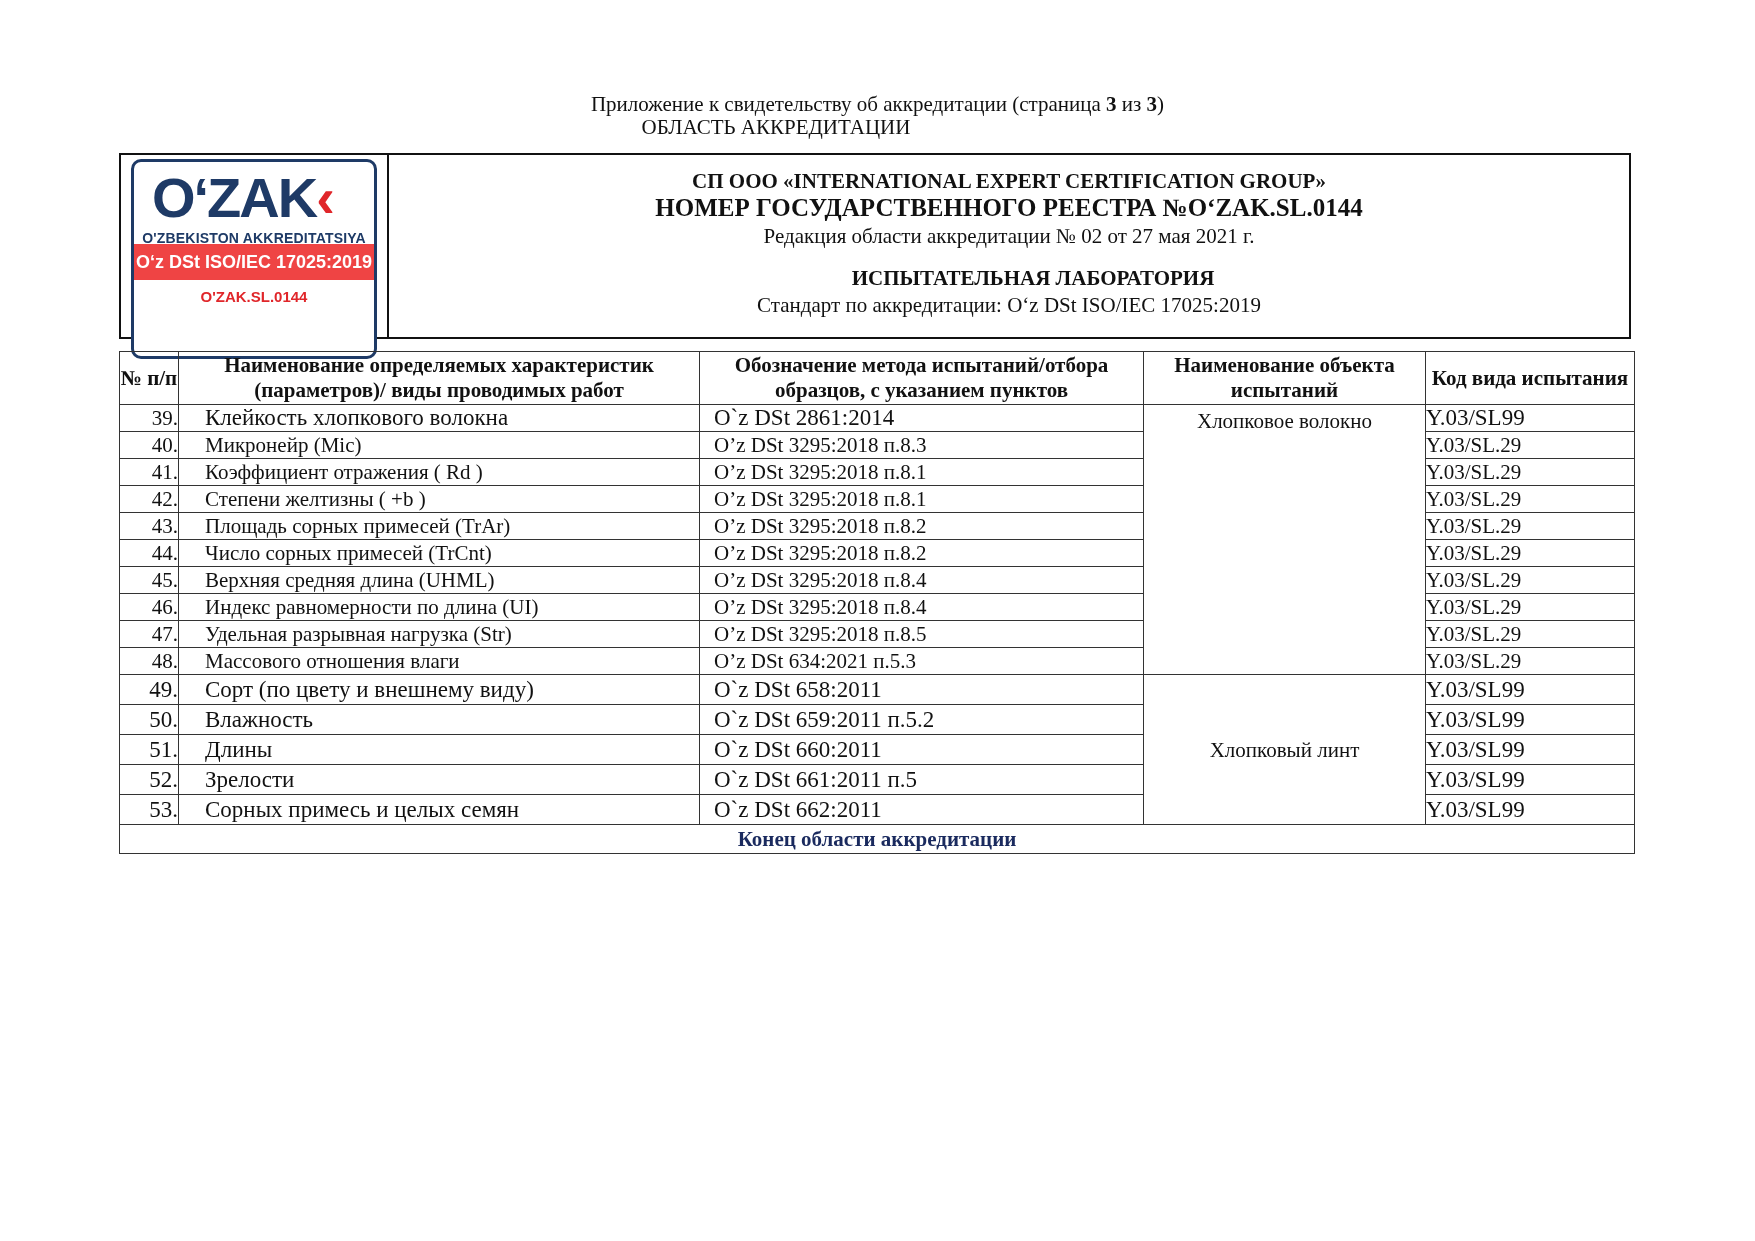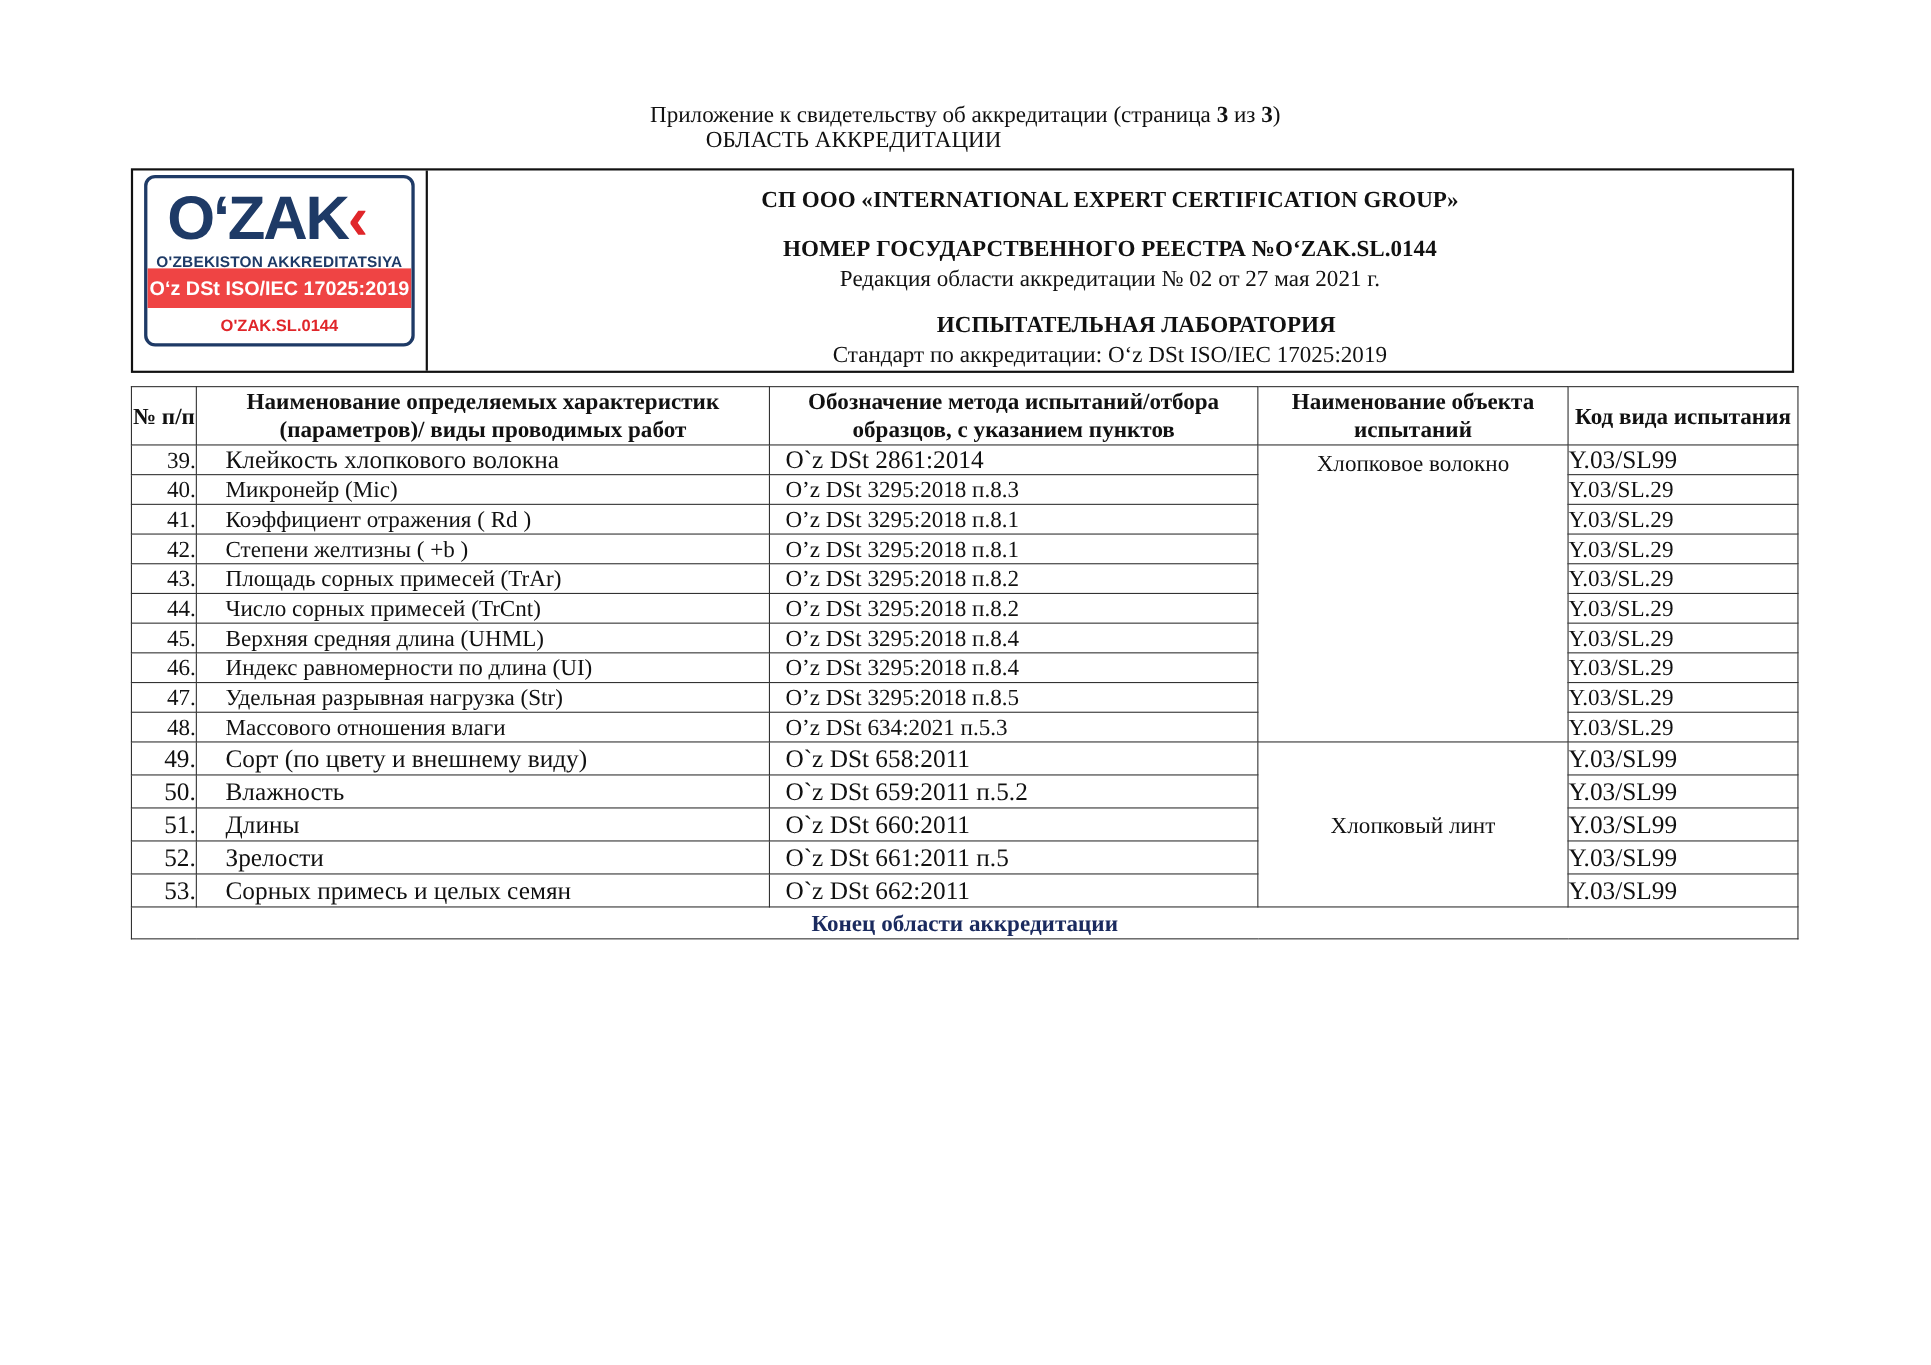--- a/index.html
+++ b/index.html
@@ -5,36 +5,36 @@
   html, body { margin: 0; padding: 0; background: #ffffff; }
   body { width: 1755px; height: 1241px; position: relative; overflow: hidden;
          font-family: "Liberation Serif", serif; color: #111; }
   .page-caption { position: absolute; top: 76px; left: 0; width: 1755px; text-align: center; font-size: 21px; margin-top: 16px; }
   .page-caption b { font-weight: bold; }
   .page-title { position: absolute; top: 115px; left: 0; width: 1552px; text-align: center; font-size: 21px; font-weight: normal; }
 
   .head-box { position: absolute; left: 119px; top: 153px; width: 1512px; height: 186px;
               border: 2px solid #111; box-sizing: border-box; display: flex; }
   .logo-cell { width: 268px; border-right: 2px solid #111; box-sizing: border-box; position: relative; }
-  .logo { position: absolute; left: 10px; top: 4px; width: 246px; height: 156px;
+  .logo { position: absolute; left: 10px; top: 4px; width: 246px; height: 200px;
           border: 3px solid #1e3a66; border-radius: 10px; box-sizing: border-box; overflow: hidden; background: #fff; }
   .logo-word { position: absolute; left: 18px; top: 6px; font-family: "Liberation Sans", sans-serif;
                font-weight: bold; font-size: 56px; letter-spacing: -2px; color: #1e3a66; line-height: 60px; }
   .logo-word .k2 { color: #e0262a; }
   .logo-sub { position: absolute; left: 0; width: 100%; top: 68px; text-align: center;
               font-family: Liberation Sans, sans-serif; font-weight: bold; font-size: 14px; color: #1e3a66; letter-spacing: 0.2px; }
   .logo-band { position: absolute; left: 0; top: 82px; width: 100%; height: 36px; background: #ef4444;
                color: #fff; font-family: "Liberation Sans", sans-serif; font-size: 18px; font-weight: bold;
                display: flex; align-items: center; justify-content: center; }
   .logo-code { position: absolute; left: 0; top: 126px; width: 100%; text-align: center;
                font-family: "Liberation Sans", sans-serif; font-weight: bold; font-size: 15px; color: #e0262a; }
 
   .org-cell { flex: 1; text-align: center; }
   .org-name { margin-top: 14px; font-size: 21px; font-weight: bold; }
-  .reg-no { margin-top: 20px; font-size: 21px; font-weight: bold; }
+  .reg-no { font-size: 25px; font-weight: bold; }
   .revision { margin-top: 2px; font-size: 21px; }
   .lab-type { margin-top: 17px; font-size: 21px; font-weight: bold; padding-left: 48px; }
   .standard { margin-top: 2px; font-size: 21px; }
 
   table.scope { position: absolute; left: 119px; top: 351px; width: 1515px; border-collapse: collapse; table-layout: fixed; }
   table.scope th, table.scope td { border: 1.5px solid #333; padding: 0; vertical-align: middle; }
   table.scope th { font-size: 21px; font-weight: bold; line-height: 25px; height: 52px; text-align: center; }
   table.scope td { font-size: 21px; line-height: 24px; }
   td.num { text-align: right; padding-left: 12px !important; }
   td.param { padding-left: 26px !important; margin-top: 48px; }

